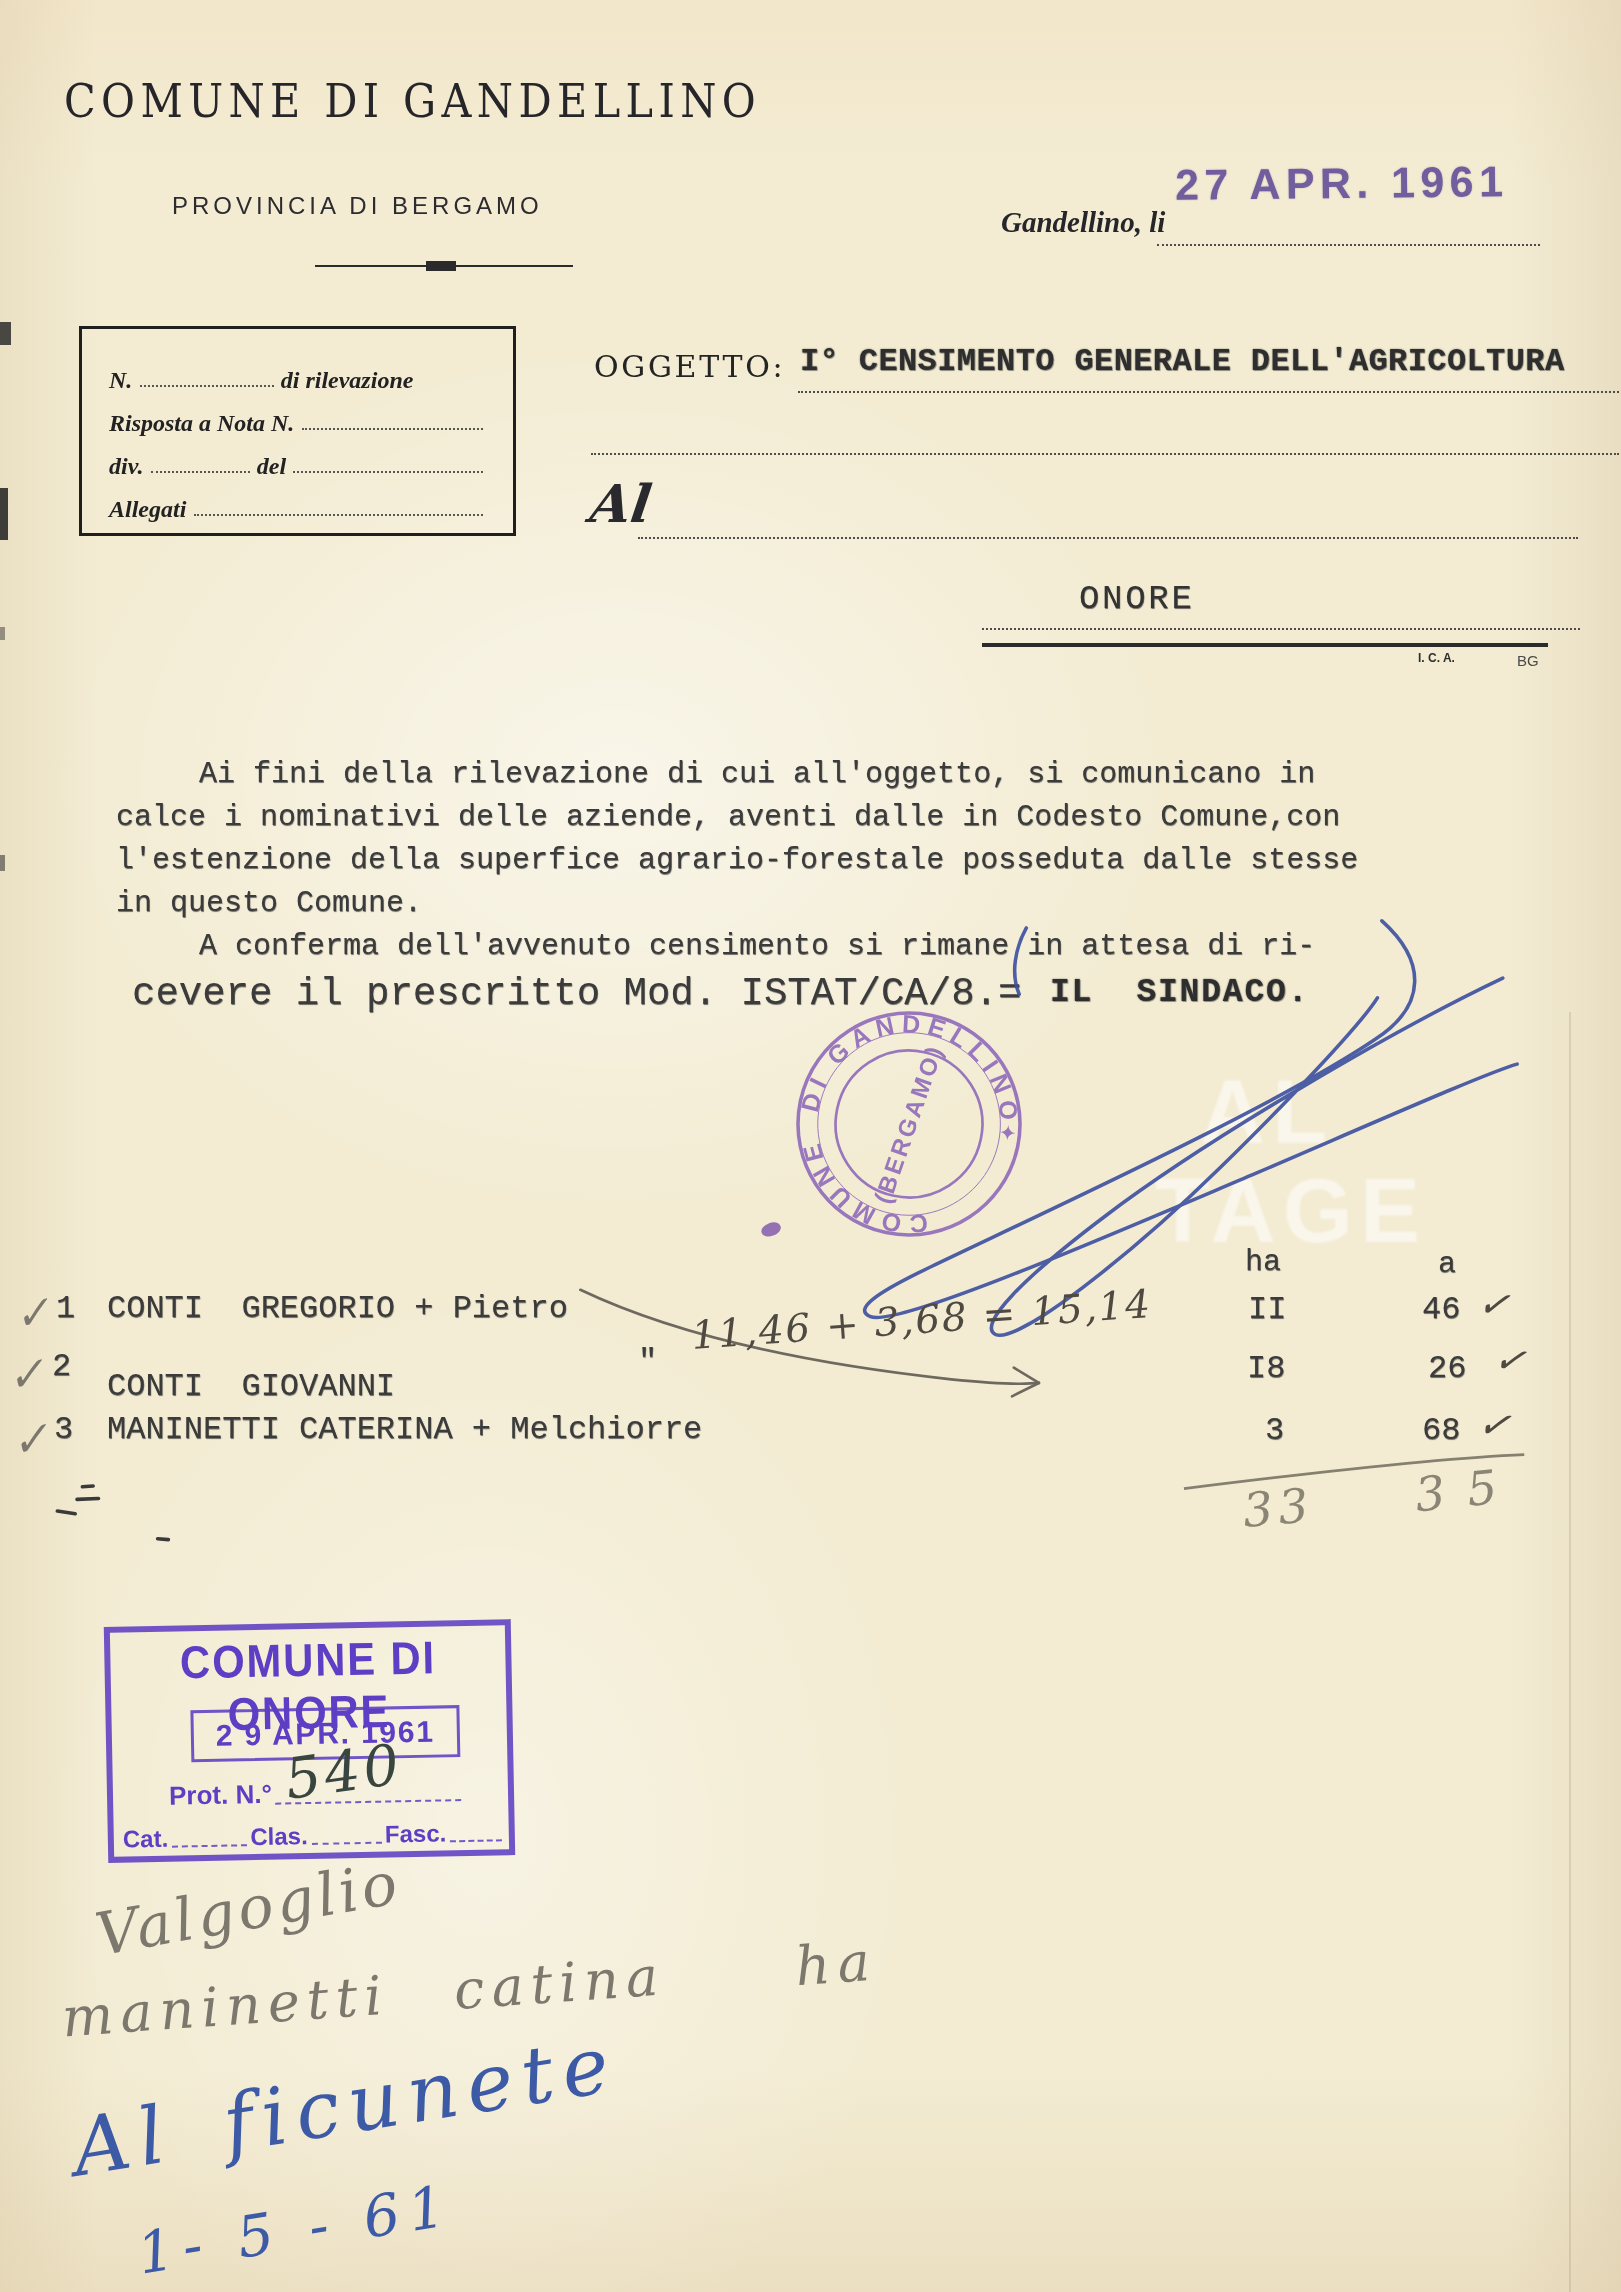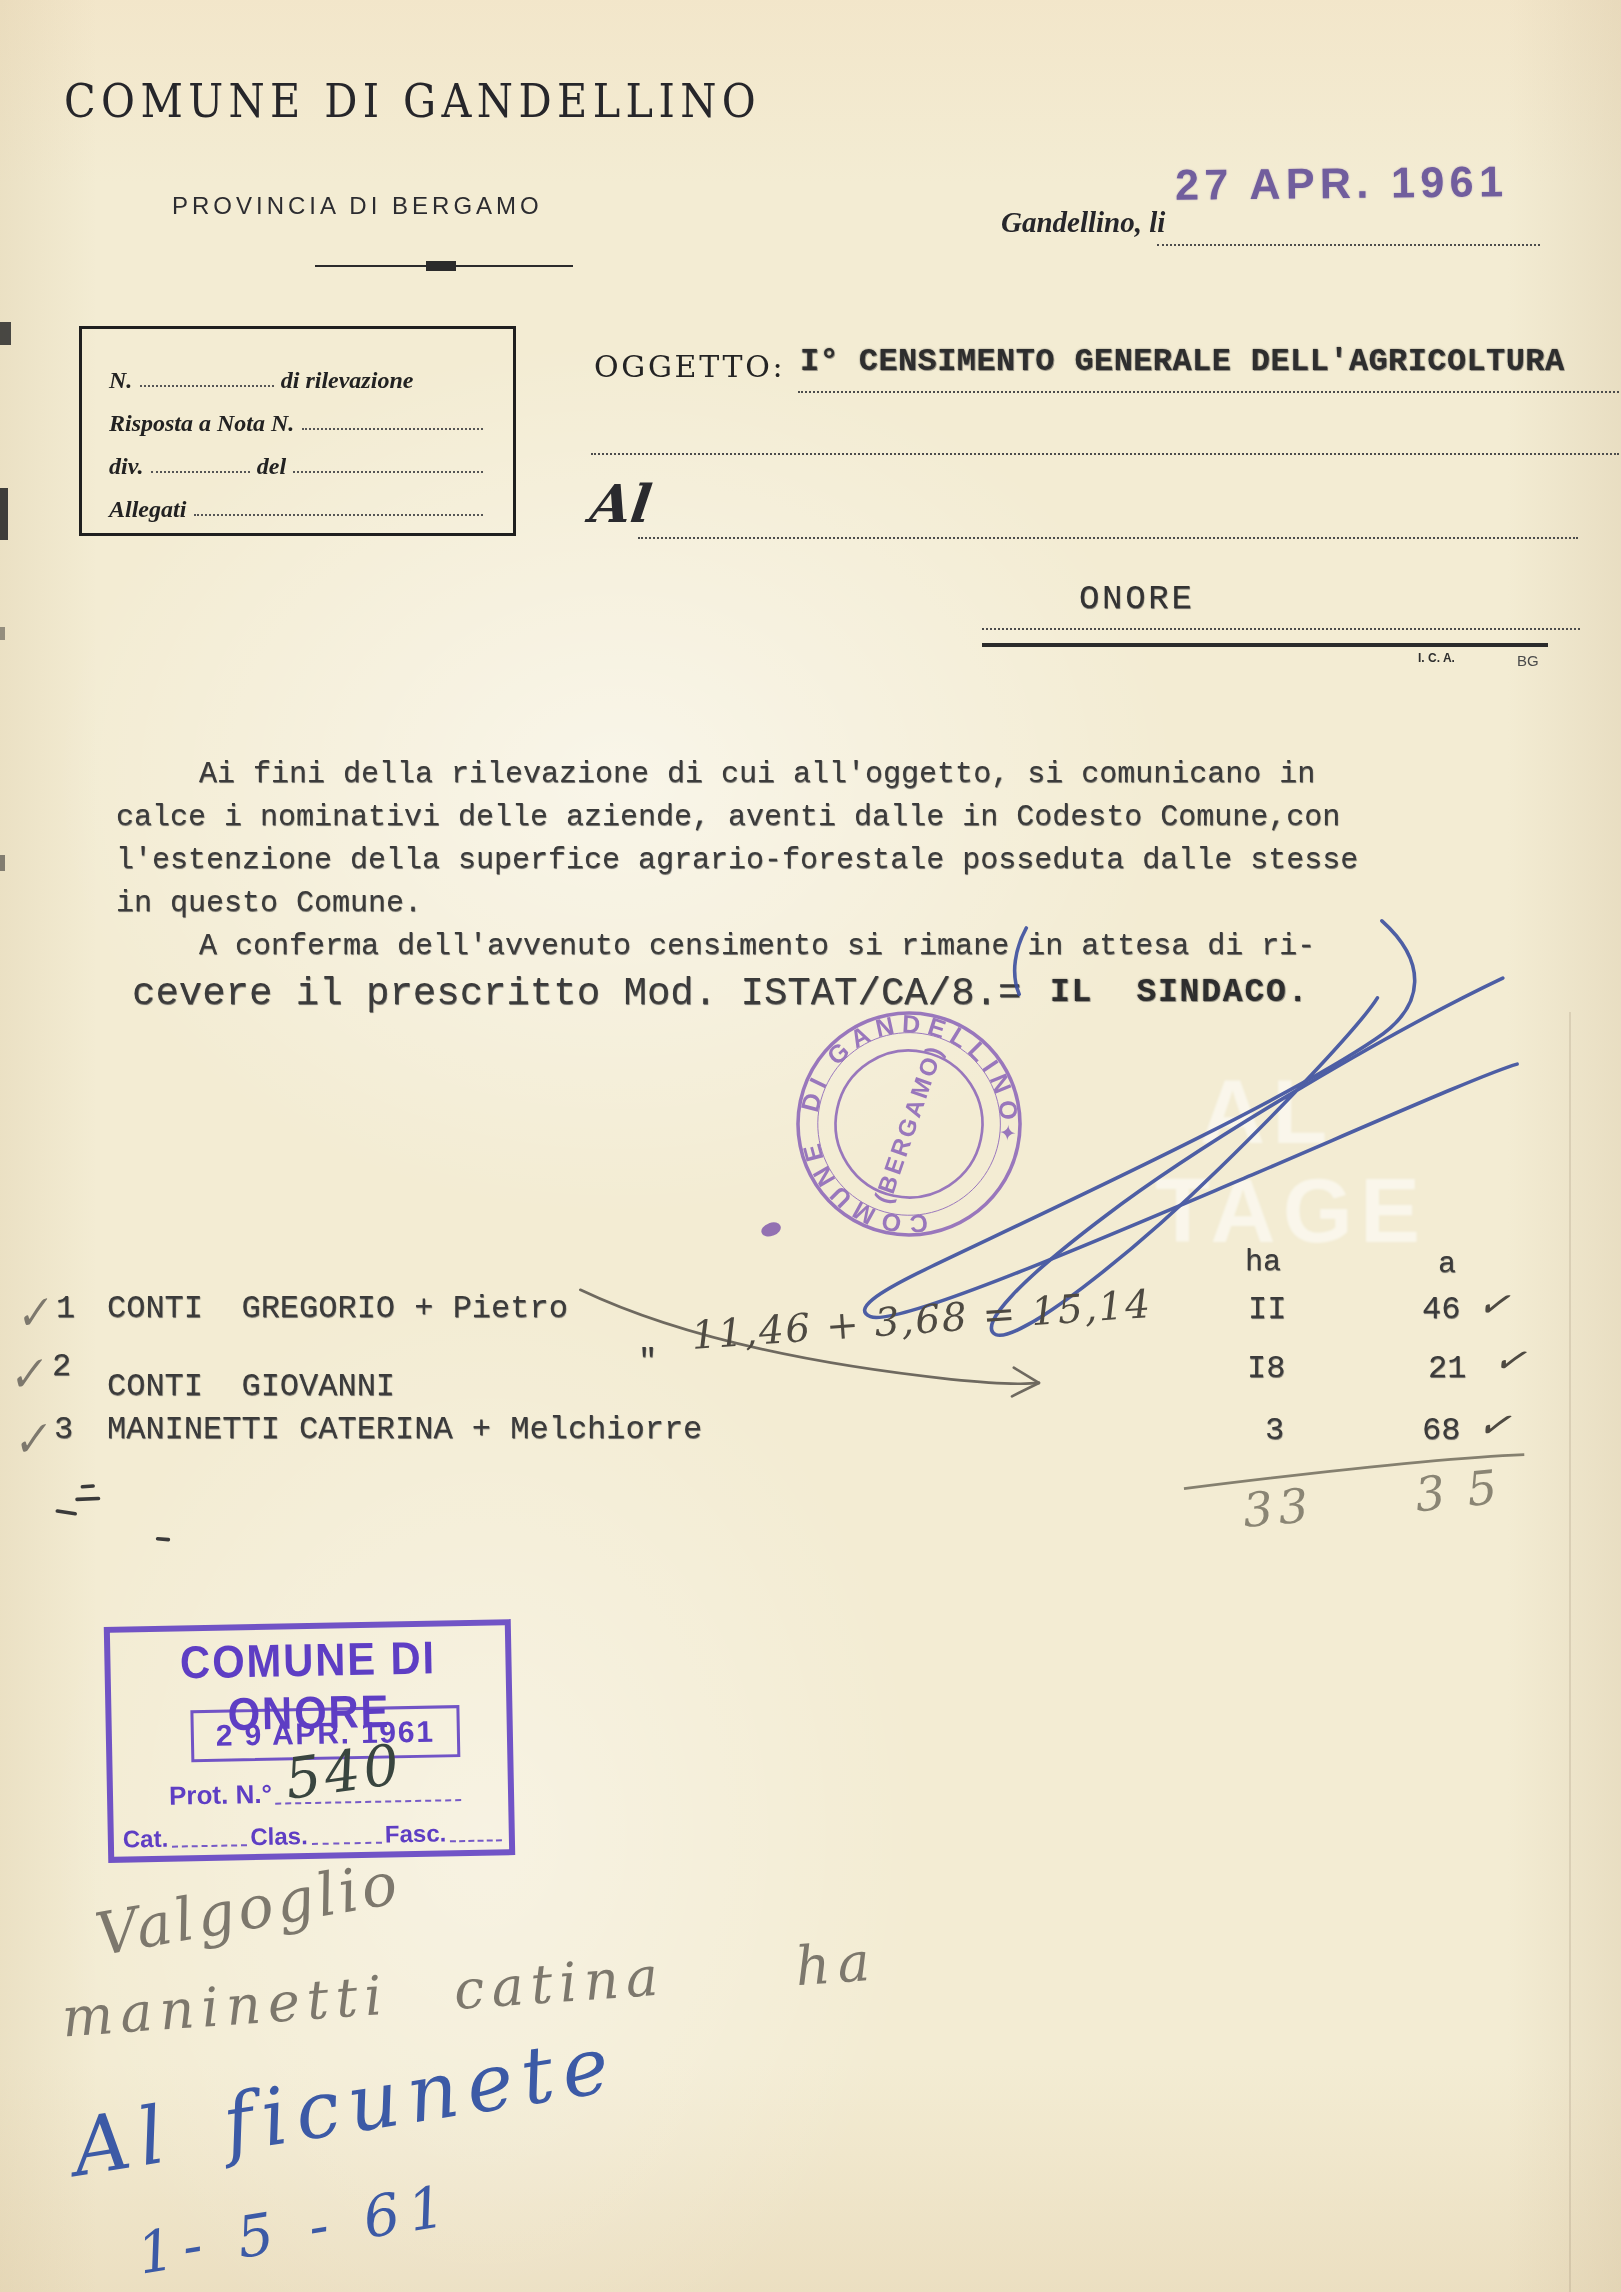--- a/index.html
+++ b/index.html
@@ -159,21 +159,21 @@
   <div class="abs tw" style="left:1248px;top:1291px;font-size:32px;">II</div>
   <div class="abs tw" style="left:1422px;top:1291px;font-size:32px;">46</div>
   <div class="abs hand penc-dark" style="left:1478px;top:1282px;font-size:38px;transform:rotate(8deg);">✓</div>
 
   <div class="abs hand pencil" style="left:7.2px;top:1348px;font-size:45px;transform:rotate(-8deg);">✓</div>
   <div class="abs tw" style="left:52px;top:1348px;font-size:32px;">2</div>
   <div class="abs tw" style="left:107px;top:1348px;font-size:32px;margin-top:20px;">CONTI  GIOVANNI</div>
   <div class="abs tw" style="left:638px;top:1343px;font-size:32px;">"</div>
   <div class="abs hand penc-dark" style="left:691px;top:1297px;font-size:39px;letter-spacing:1.8px;transform:rotate(-4deg);">11,46 + 3,68 = 15,14</div>
   <div class="abs tw" style="left:1247px;top:1350px;font-size:32px;">I8</div>
-  <div class="abs tw" style="left:1428px;top:1350px;font-size:32px;">21</div>
+  <div class="abs tw" style="left:1428px;top:1350px;font-size:32px;">26</div>
   <div class="abs hand penc-dark" style="left:1494px;top:1338px;font-size:38px;transform:rotate(10deg);">✓</div>
 
   <div class="abs hand pencil" style="left:10.7px;top:1413px;font-size:45px;transform:rotate(-9deg);">✓</div>
   <div class="abs tw" style="left:54px;top:1411px;font-size:32px;">3</div>
   <div class="abs tw" style="left:107px;top:1411px;font-size:32px;">MANINETTI CATERINA + Melchiorre</div>
   <div class="abs tw" style="left:1265px;top:1412px;font-size:32px;">3</div>
   <div class="abs tw" style="left:1422px;top:1412px;font-size:32px;">68</div>
   <div class="abs hand penc-dark" style="left:1478px;top:1402px;font-size:39px;transform:rotate(9deg);">✓</div>
 
   <div class="abs hand" style="left:1243px;top:1480px;font-size:47px;color:#8a8574;transform:rotate(-5deg);letter-spacing:5.4px;">33</div>

